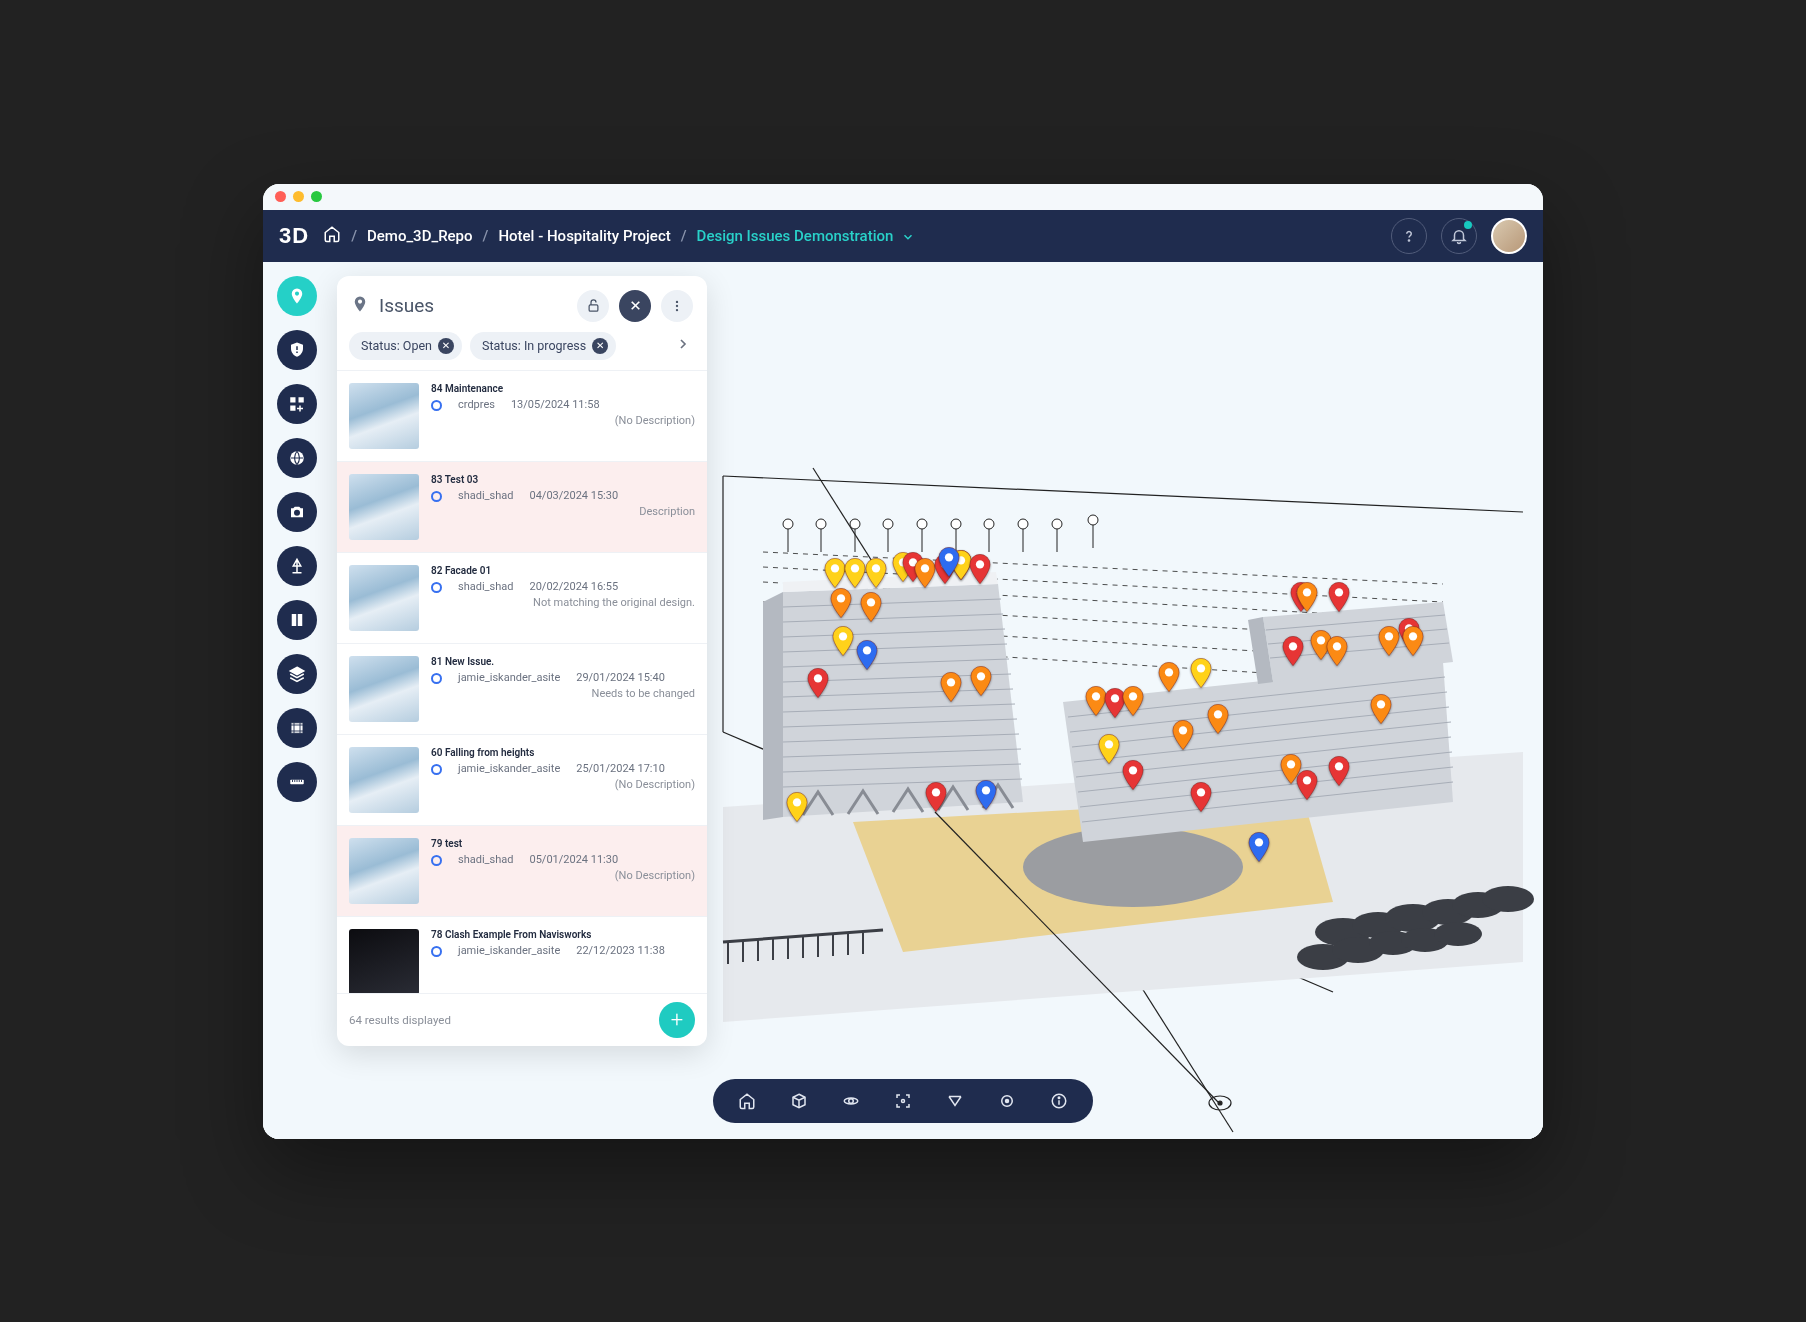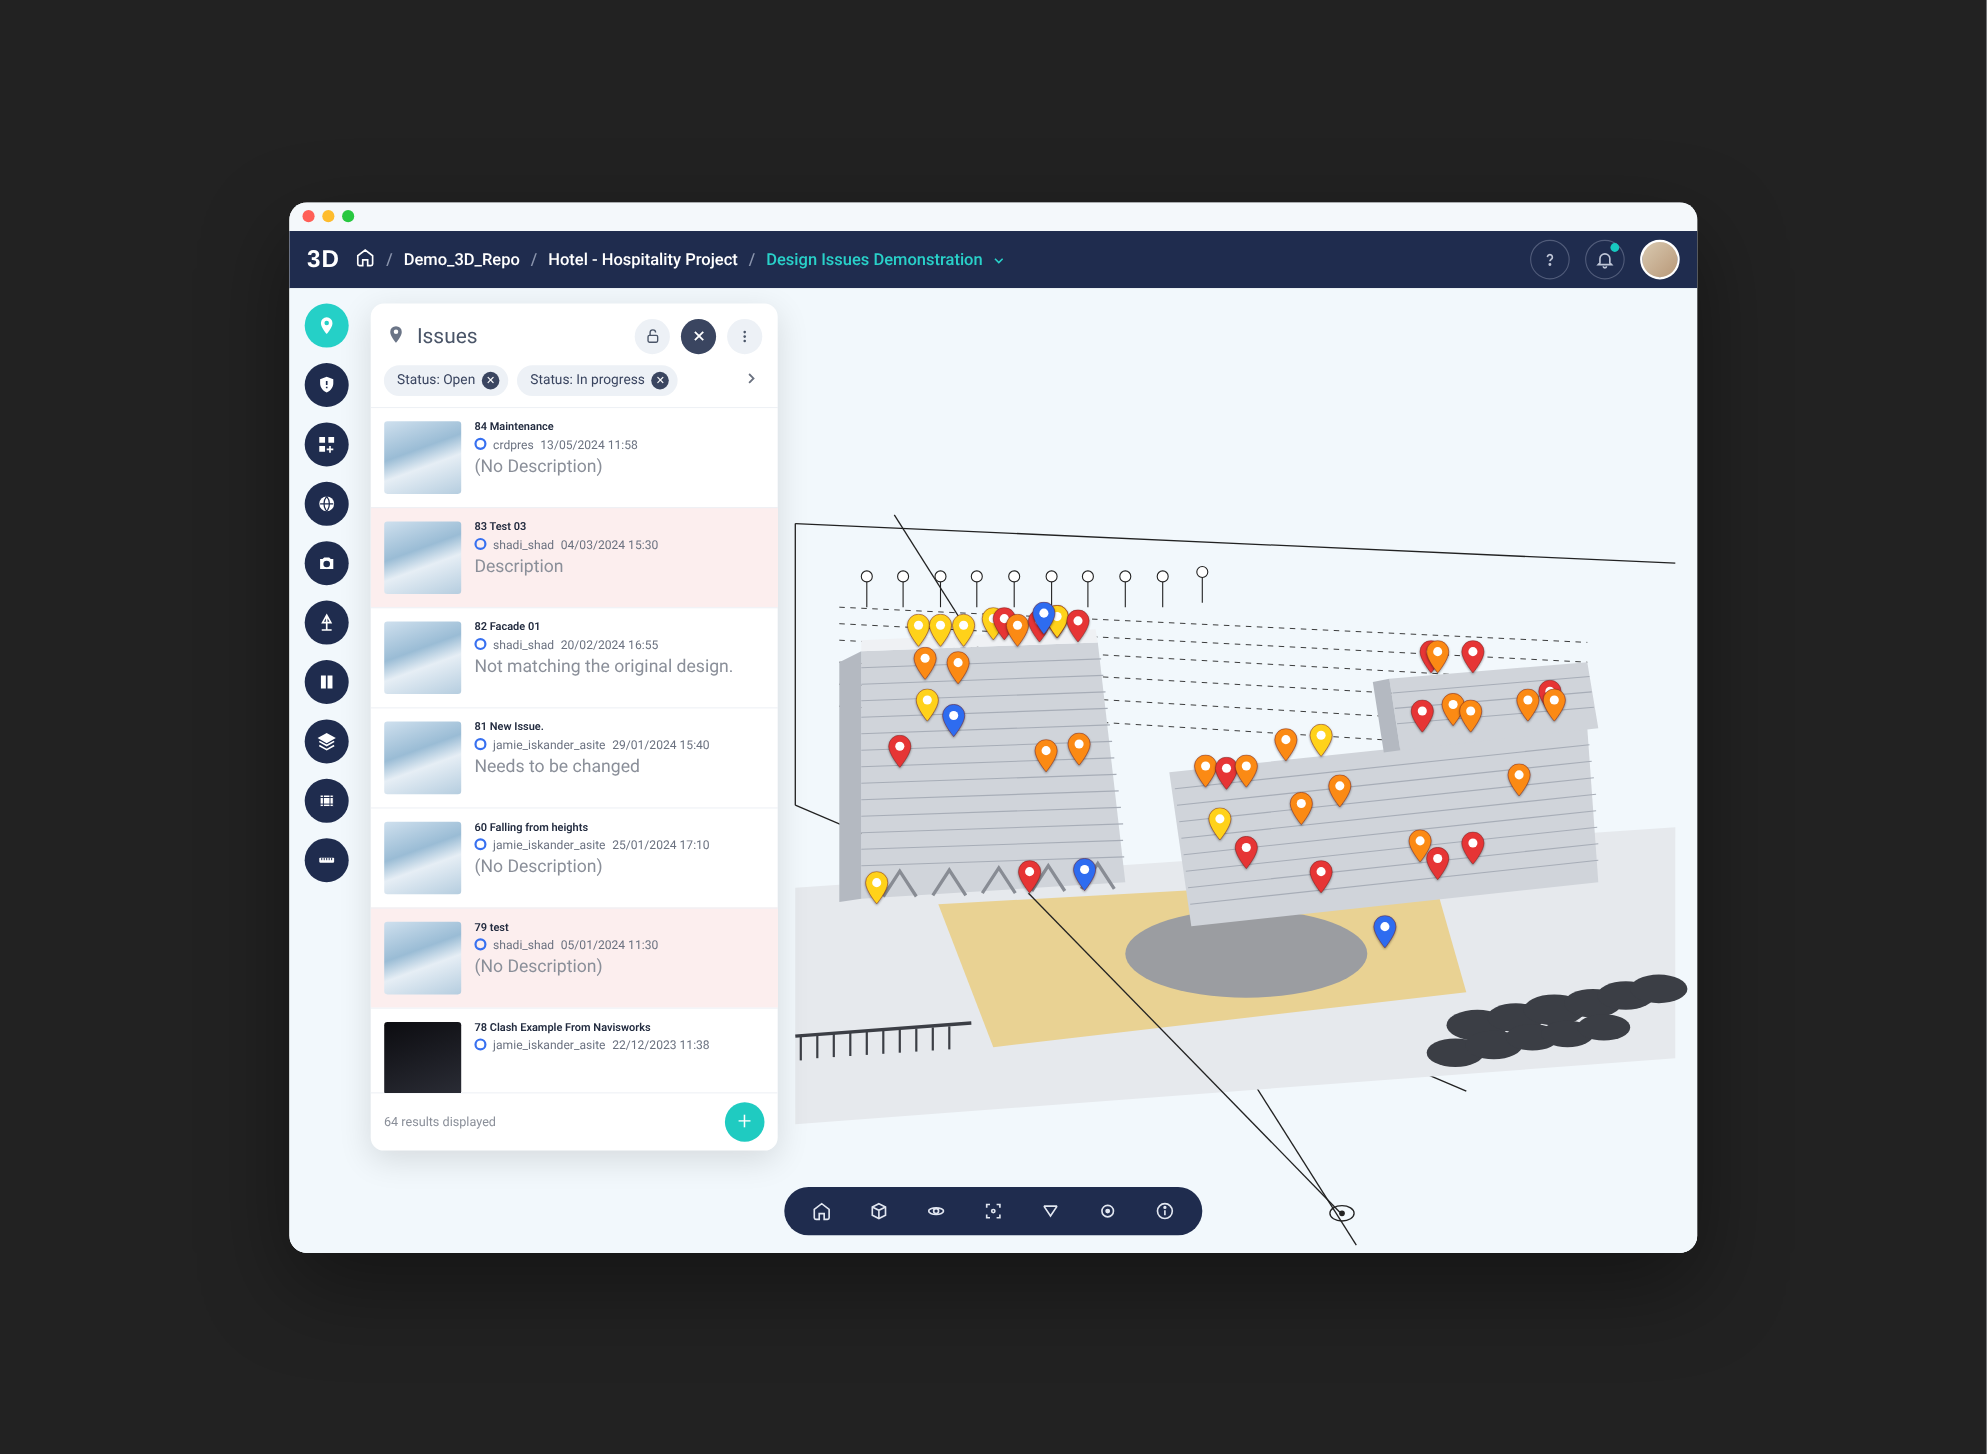--- a/index.html
+++ b/index.html
@@ -172,23 +172,23 @@
   .issue-row.selected { background: #fceeee; }
   .thumb {
     width: 70px; height: 66px;
     border-radius: 3px;
     background: linear-gradient(160deg,#cfe0ee 0%, #9abcd5 40%, #e6eef5 60%, #b5cddf 100%);
     flex-shrink: 0;
   }
   .thumb.dark { background: linear-gradient(160deg,#0c0c10,#2a2c35); }
   .issue-info { flex: 1; min-width: 0; }
   .issue-title { font-size: 10px; font-weight: 600; color: #222b3f; margin-bottom: 4px; }
-  .issue-meta { font-size: 11px; color: #6b7280; display: flex; align-items: flex-start; gap: 6px; margin-bottom: 3px; }
+  .issue-meta { font-size: 11px; color: #6b7280; display: flex; align-items: flex-end; gap: 16px; margin-bottom: 3px; }
   .status-dot { width: 11px; height: 11px; border: 2px solid #3770f0; border-radius: 50%; display:inline-block; }
-  .issue-desc { font-size: 16px; color: #8a8f99; }
+  .issue-desc { font-size: 11px; color: #8a8f99; text-align: right; }
 
   .panel-footer {
     display: flex; align-items: center; justify-content: space-between;
     padding: 8px 12px;
     border-top: 1px solid #eef1f5;
     font-size: 11.5px;
     color: #8a8f99;
   }
   .fab {
     width: 36px; height: 36px; border-radius: 50%;

